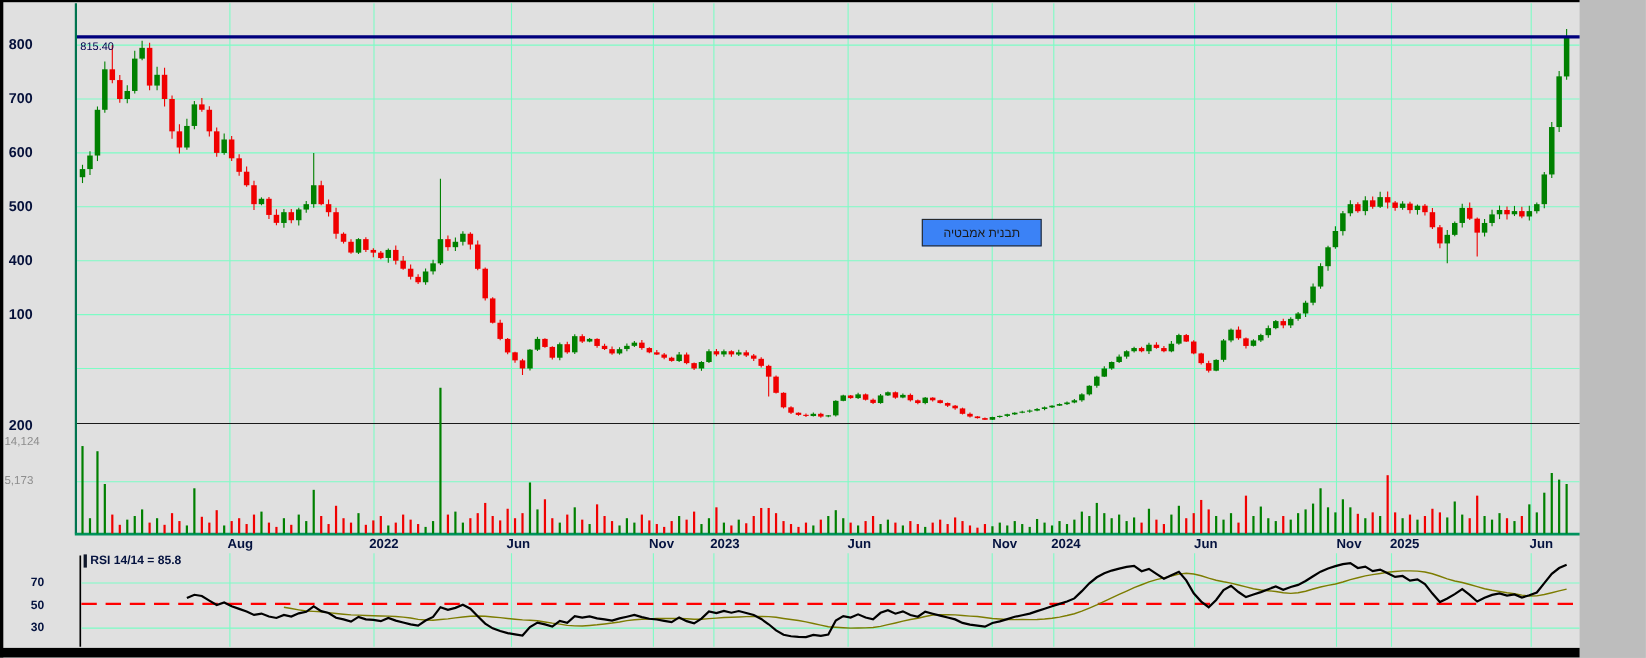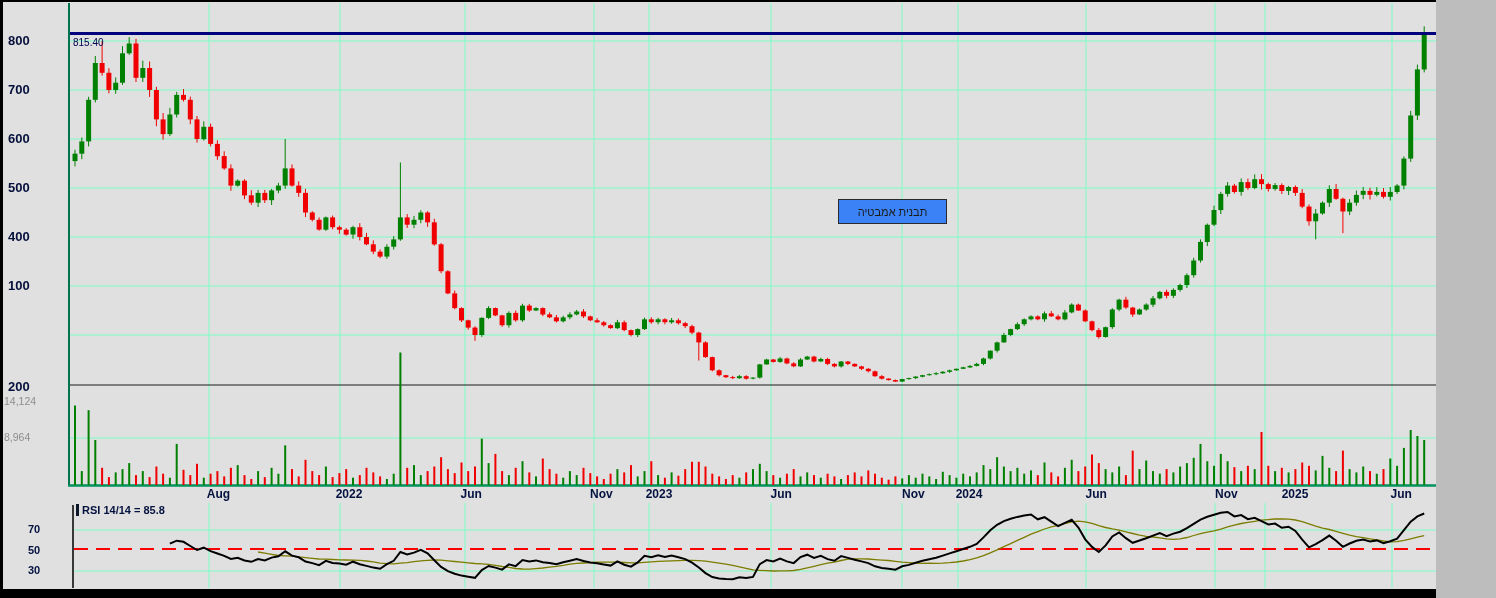--- a/index.html
+++ b/index.html
@@ -672,39 +672,39 @@
       <div class="lbl price-tick" style="top: 41px;">800</div>
       <div class="lbl price-tick" style="top: 90px;">700</div>
       <div class="lbl price-tick" style="top: 139px;">600</div>
       <div class="lbl price-tick" style="top: 188px;">500</div>
       <div class="lbl price-tick" style="top: 237px;">400</div>
       <div class="lbl price-tick" style="top: 286px;">100</div>
       <div class="lbl price-tick" style="top: 343px; margin-top: 44px;">200</div>
     </div>
   <div id="vol-axis">
       <div class="lbl vol-tick" style="top: 402px;">14,124</div>
-      <div class="lbl vol-tick" style="top: 438px;">8,964</div>
+      <div class="lbl vol-tick" style="top: 438px;">5,173</div>
     </div>
   <div id="rsi-axis">
       <div class="lbl rsi-tick" style="top: 530px;">70</div>
       <div class="lbl rsi-tick" style="top: 550.5px;">50</div>
       <div class="lbl rsi-tick" style="top: 571px;">30</div>
     </div>
   <div id="x-axis">
       <div class="lbl x-lbl" style="left: 215px;">Aug</div>
       <div class="lbl x-lbl" style="left: 345px;">2022</div>
       <div class="lbl x-lbl" style="left: 468px;">Jun</div>
       <div class="lbl x-lbl" style="left: 598px;">Nov</div>
       <div class="lbl x-lbl" style="left: 655px;">2023</div>
       <div class="lbl x-lbl" style="left: 778px;">Jun</div>
       <div class="lbl x-lbl" style="left: 910px;">Nov</div>
       <div class="lbl x-lbl" style="left: 965px;">2024</div>
       <div class="lbl x-lbl" style="left: 1093px;">Jun</div>
       <div class="lbl x-lbl" style="left: 1223px;">Nov</div>
-      <div class="lbl x-lbl" style="left: 1273px; margin-left: 18px;">2025</div>
+      <div class="lbl x-lbl" style="left: 1273px;">2025</div>
       <div class="lbl x-lbl" style="left: 1398px;">Jun</div>
     </div>
 
   <div class="lbl pricelinelbl">815.40</div>
 
 
   <div class="annot">
     <span>תבנית אמבטיה</span>
   </div>
 

